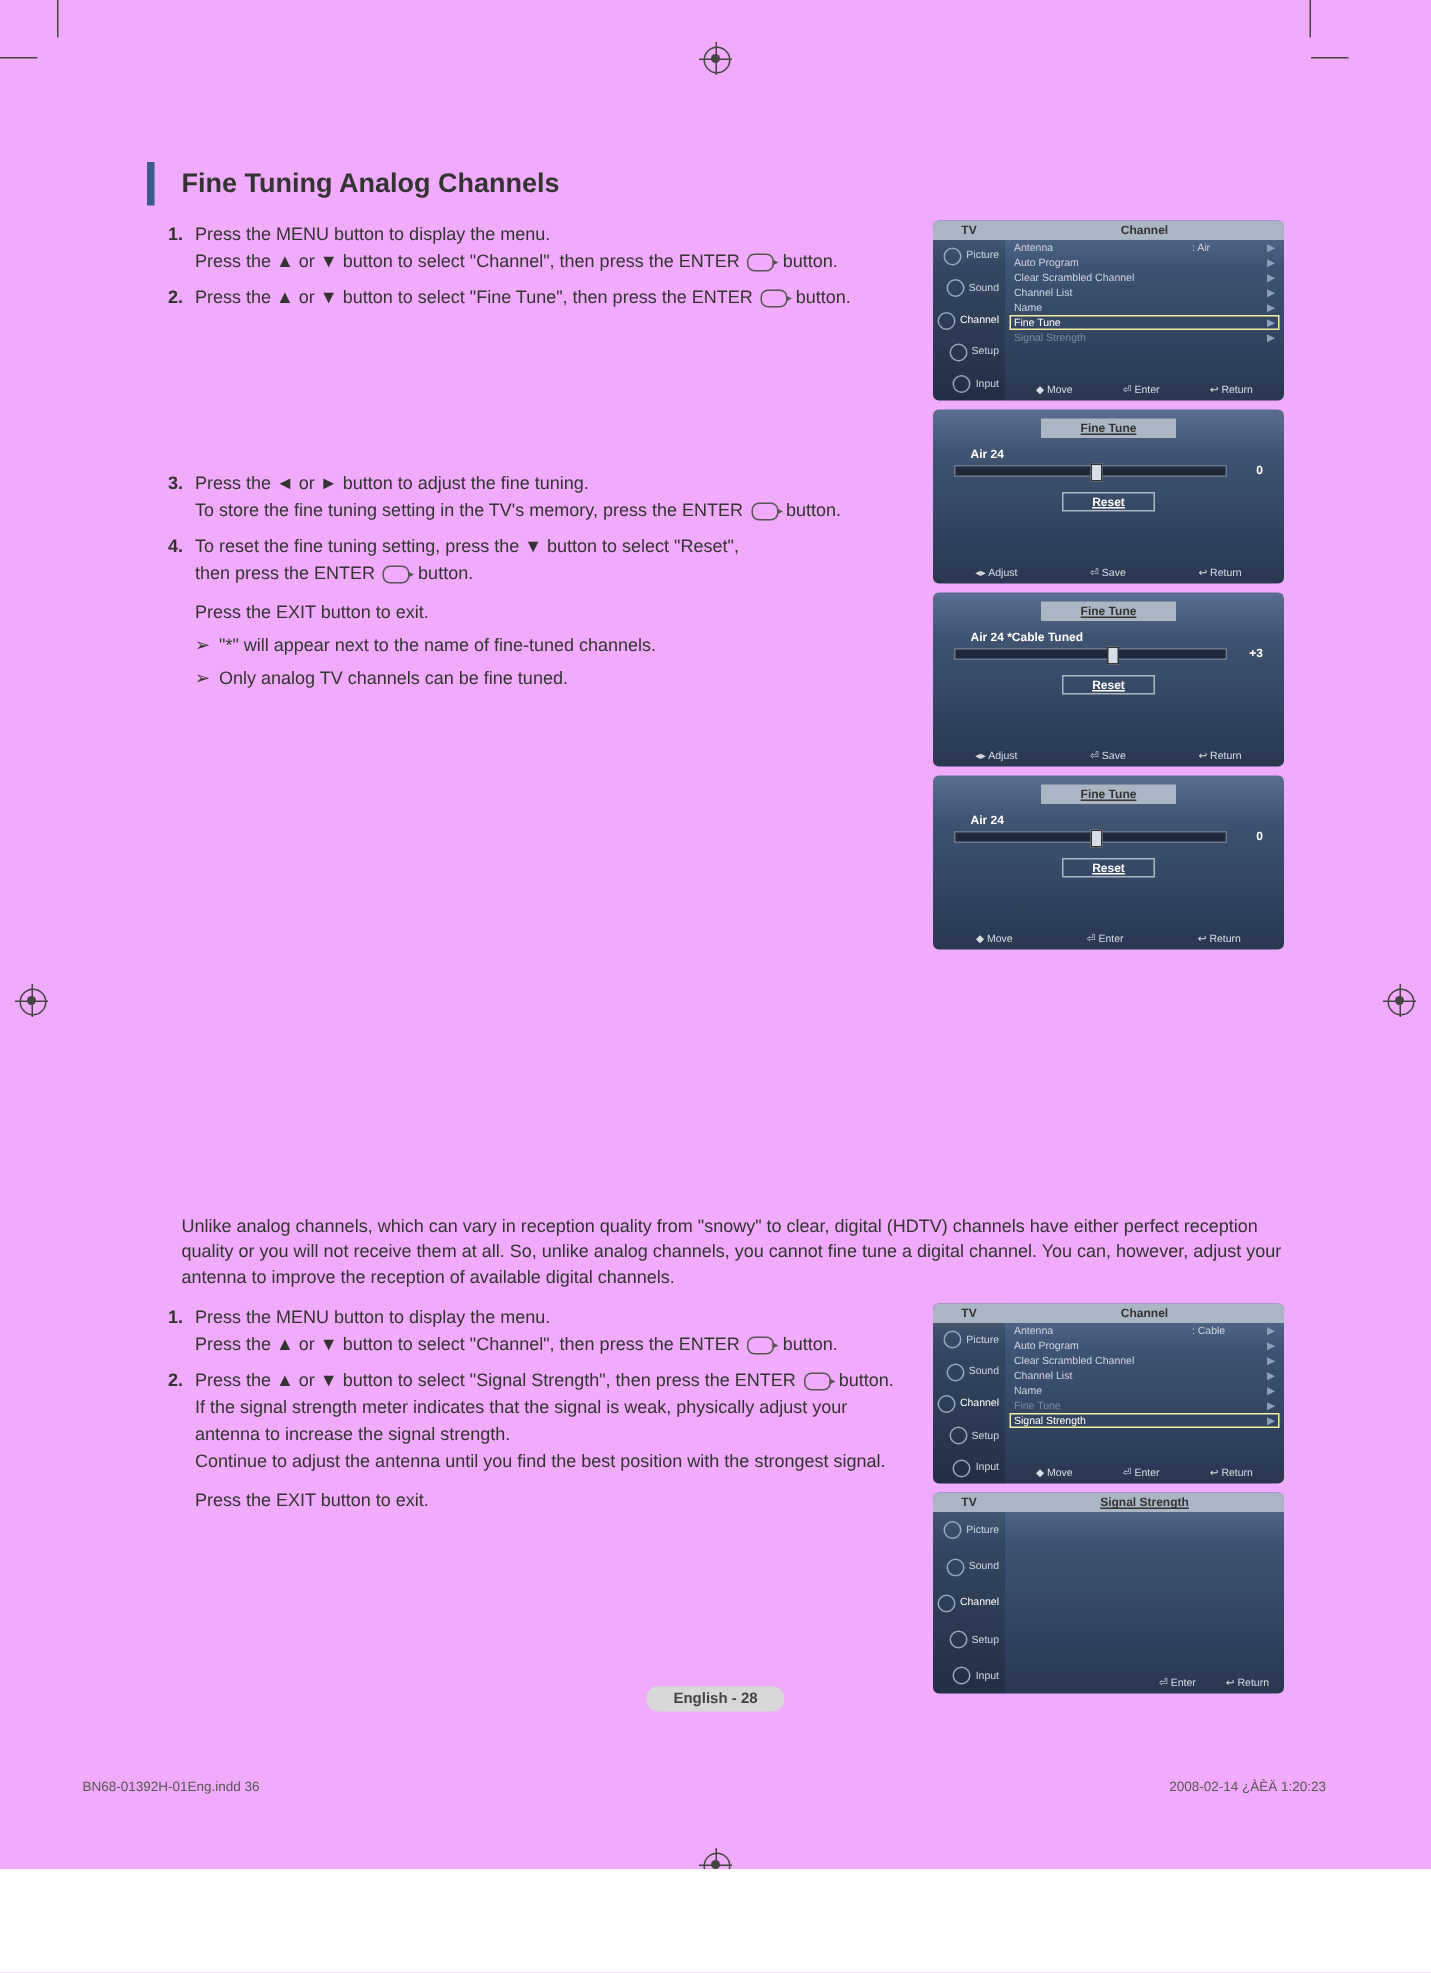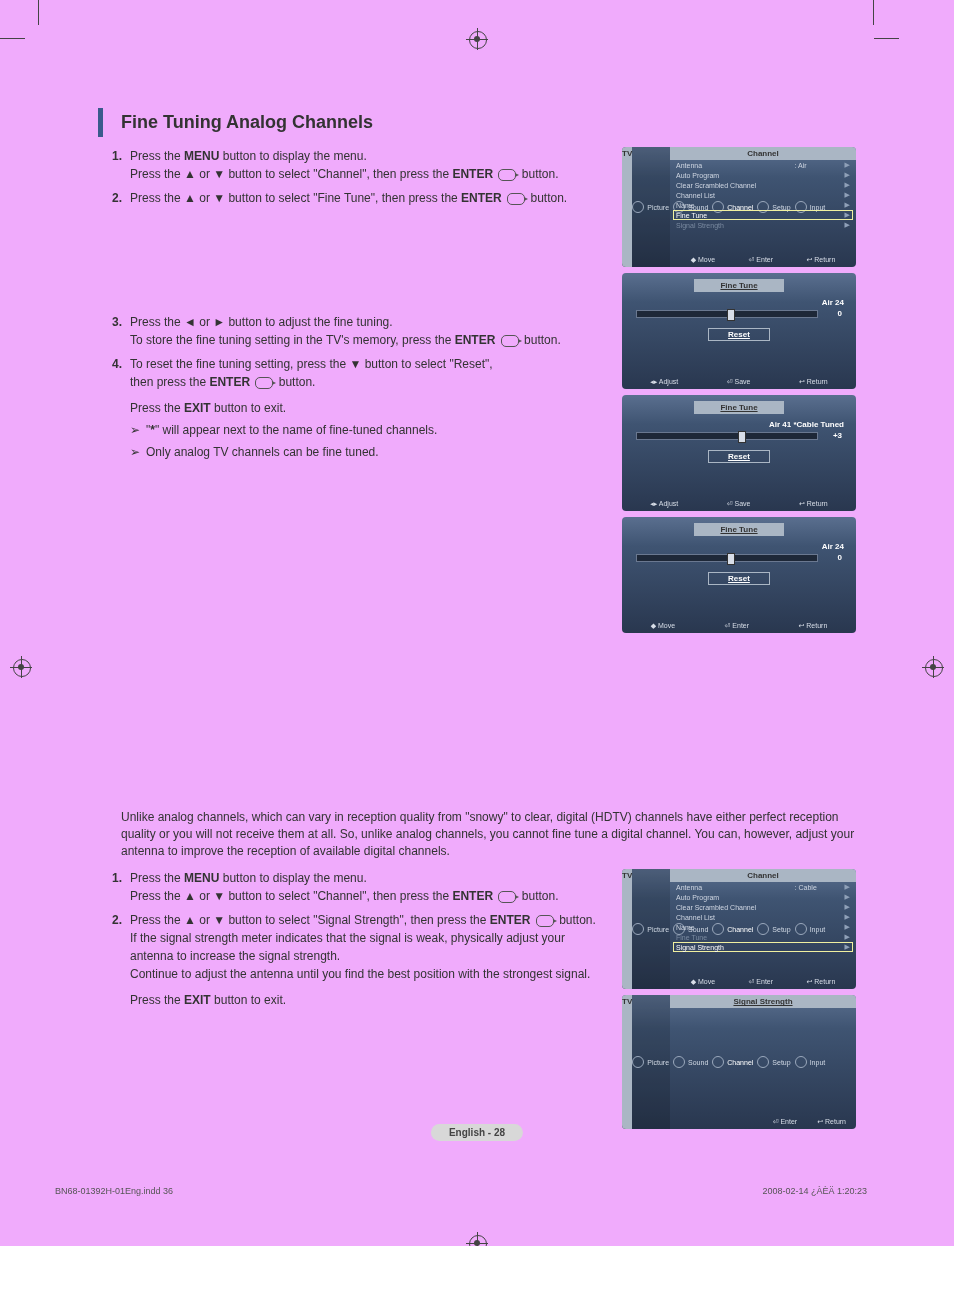--- a/index.html
+++ b/index.html
@@ -21,58 +21,58 @@
 .content{position:absolute;top:108px;left:98px;width:758px}
 .section-title{border-left:5px solid #3a5a8c;padding:4px 0 4px 18px;font-size:18px;font-weight:bold;color:#333;margin-bottom:10px}
 .intro{padding-left:23px;margin-bottom:10px;line-height:1.4}
 .step-wrap{display:flex;gap:18px}
 .steps{flex:1}
 .step{display:flex;margin-bottom:6px;line-height:1.5}
 .step-num{font-weight:bold;width:24px;text-align:right;padding-right:8px}
 .step-body{flex:1}
 .note{padding-left:16px;position:relative;margin:4px 0}
 .note::before{content:"➢";position:absolute;left:0;top:0;color:#333}
-b{font-weight:bold}
+b{font-weight:normal}
 .gap{height:100px}
 .osd-col{width:234px}
 .osd{background:linear-gradient(to bottom,#5a6f8f 0%,#3f5472 25%,#29374f 100%);border-radius:4px;margin-bottom:6px;color:#fff;font-size:8px;position:relative;overflow:hidden}
 .osd-menu{display:flex;height:120px}
-.osd-side{width:48px;background:rgba(0,0,0,.15);display:flex;flex-direction:row}
+.osd-side{width:48px;background:rgba(0,0,0,.15);display:flex;flex-direction:column}
 .side-hdr{background:#aab6c4;color:#333;text-align:center;font-weight:bold;padding:2px 0;font-size:8px}
 .side-item{flex:1;display:flex;align-items:center;justify-content:flex-end;padding-right:4px;font-size:7px;color:#d0d8e4}
 .side-item.on{color:#fff}
 .side-ic{width:10px;height:10px;border:1px solid #9aa8bc;border-radius:50%;margin-right:3px;flex-shrink:0}
 .osd-main{flex:1;display:flex;flex-direction:column}
 .main-hdr{background:#aab6c4;color:#333;text-align:center;font-weight:bold;padding:2px 0;font-size:8px}
 .menu-row{display:flex;align-items:center;padding:1px 6px;color:#cfd6e2;font-size:7px}
 .menu-row .lbl{flex:1}
 .menu-row .val{width:50px}
 .menu-row .arr{color:#8fa0b8}
 .menu-row.hi{border:1px solid #f0f0a0;margin:0 3px;padding:0 2px;color:#fff}
 .menu-row.dim{color:#7a8aa0}
 .osd-foot{display:flex;justify-content:space-around;padding:3px 4px;font-size:7px;color:#d8dee8;margin-top:auto}
 .osd-ft{height:116px;display:flex;flex-direction:column}
 .ft-title{background:#aab6c4;color:#333;text-align:center;font-weight:bold;padding:2px 0;font-size:8px;width:90px;margin:6px auto 0;text-decoration:underline}
-.ft-ch{padding:6px 12px 2px;font-size:8px;font-weight:bold;display:flex;justify-content:flex-end}
+.ft-ch{padding:6px 25px 2px;font-size:8px;font-weight:bold;display:flex;justify-content:flex-start}
 .ft-bar-wrap{display:flex;align-items:center;padding:0 14px;gap:6px}
 .ft-bar{flex:1;height:6px;background:#1e2838;border:1px solid #6a7890;position:relative}
 .ft-bar .thumb{position:absolute;top:-2px;width:6px;height:10px;background:#d8dee8;border:1px solid #333}
 .ft-val{width:18px;font-size:8px;font-weight:bold;text-align:right}
 .ft-reset{width:60px;margin:10px auto 0;text-align:center;border:1px solid #aab6c4;padding:1px 0;font-size:8px;font-weight:bold;text-decoration:underline}
 .osd-ss{height:134px;display:flex}
 .ss-body{flex:1;display:flex;flex-direction:column}
 .ss-hdr{background:#aab6c4;color:#333;text-align:center;font-weight:bold;padding:2px 0;font-size:8px;text-decoration:underline}
 .ss-vis{flex:1;display:flex;align-items:center;justify-content:center;gap:8px;flex-direction:column}
 .ss-graphic{display:flex;align-items:flex-end;gap:4px;color:#b8c2d2}
 .ss-dish{width:22px;height:22px;border:2px solid #b8c2d2;border-radius:50% 50% 50% 10%;transform:rotate(-20deg)}
 .ss-bars{display:flex;align-items:flex-end;gap:1px}
 .ss-bars span{width:3px;background:#b8c2d2;display:inline-block}
 .ss-ok{border:1px solid #aab6c4;padding:1px 14px;font-size:8px;font-weight:bold}
 .footer-pill{position:absolute;bottom:105px;left:50%;transform:translateX(-50%);background:#d8d8d8;border-radius:10px;padding:3px 18px;font-size:10px;font-weight:bold;color:#444}
-.doc-info{position:absolute;bottom:50px;left:55px;right:87px;display:flex;justify-content:space-between;font-size:9px;color:#555}
+.doc-info{position:absolute;bottom:50px;left:55px;right:70px;display:flex;justify-content:space-between;font-size:9px;color:#555}
 .enter-ic{display:inline-block;width:16px;height:10px;border:1px solid #555;border-radius:5px;position:relative;vertical-align:middle;margin:0 2px}
 .enter-ic::after{content:"";position:absolute;right:-4px;top:3px;width:0;height:0;border-left:4px solid #555;border-top:2px solid transparent;border-bottom:2px solid transparent}
 </style>
 </head>
 <body>
 
 <div class="page">
 <div class="crop-mark cm-tl-h"></div>
 <div class="crop-mark cm-tl-v"></div>
 <div class="crop-mark cm-tr-h"></div>
@@ -189,21 +189,21 @@
               <div class="ft-reset">Reset</div>
               <div class="osd-foot">
                 <span>◂▸ Adjust</span>
                 <span>⏎ Save</span>
                 <span>↩ Return</span>
               </div>
             </div>
             <div class="osd osd-ft">
               <div class="ft-title">Fine Tune</div>
               <div class="ft-ch">
-                <span>Air 41 *</span>
+                <span>Air 24 *</span>
                 <span>Cable Tuned</span>
               </div>
               <div class="ft-bar-wrap">
                 <div class="ft-bar">
                   <div class="thumb" style="left:56%"></div>
                 </div>
                 <div class="ft-val">+3</div>
               </div>
               <div class="ft-reset">Reset</div>
               <div class="osd-foot">

